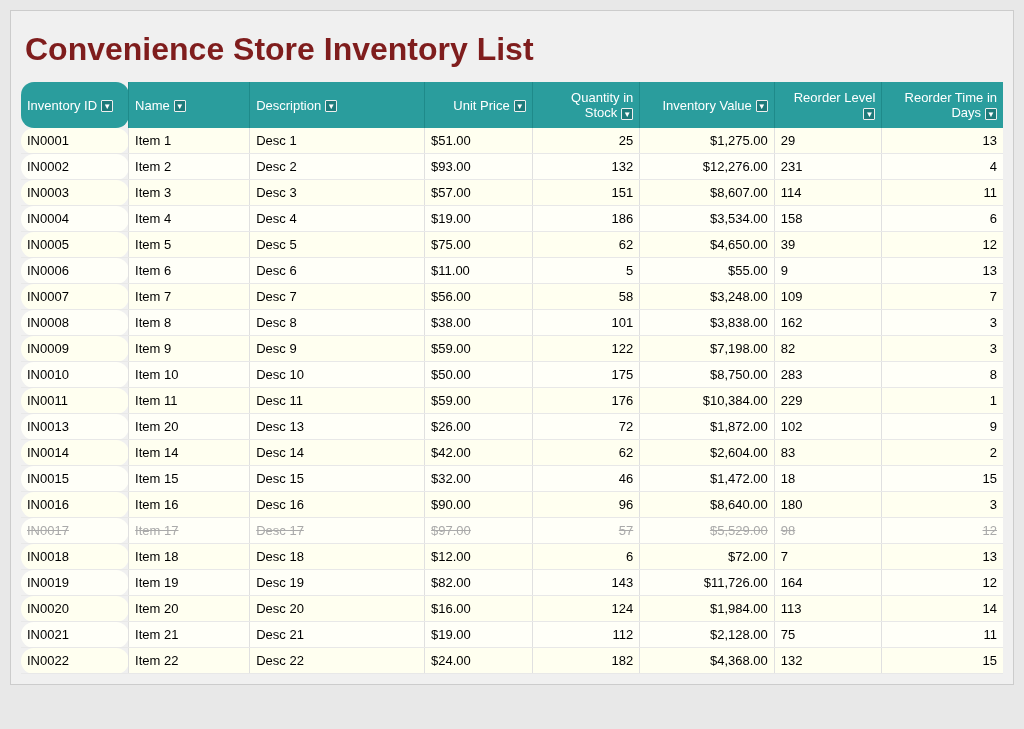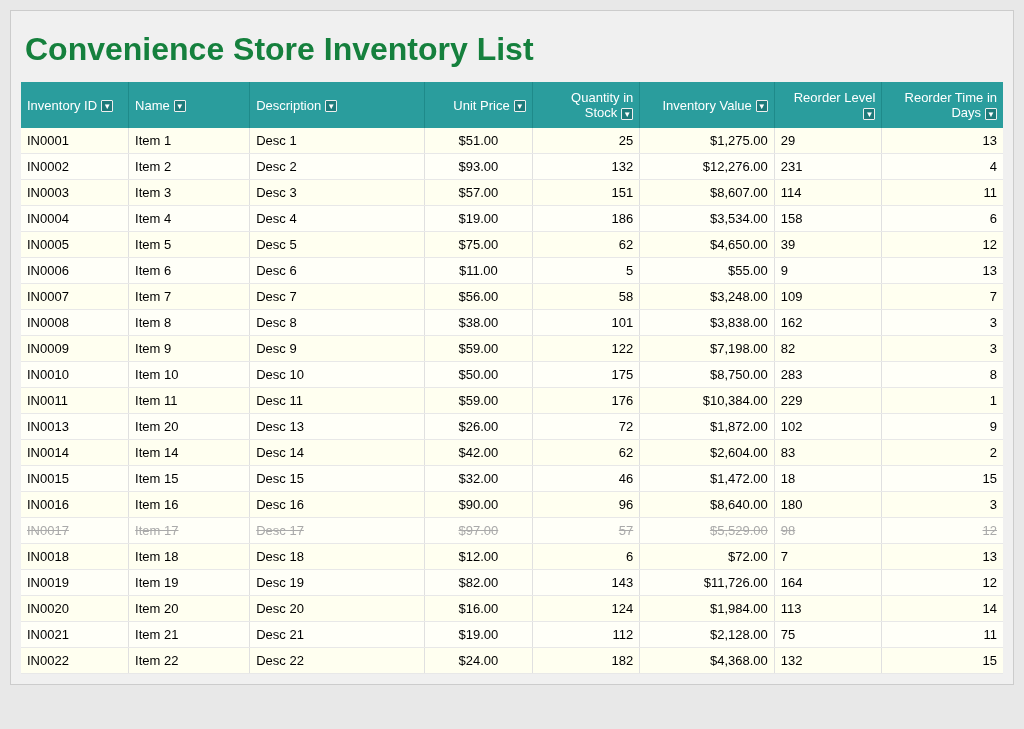--- a/index.html
+++ b/index.html
@@ -9,21 +9,21 @@
       padding: 10px;
     }
     .page-container {
       background: #f0f0f0;
       border: 1px solid #ccc;
       padding: 10px;
     }
     .title {
       font-size: 32px;
       font-weight: bold;
-      color: #15803d;
+      color: #7f1d1d;
       padding: 10px 4px 14px 4px;
     }
     .table-wrapper {
       overflow-x: auto;
     }
     table {
       width: 100%;
       border-collapse: collapse;
       font-size: 13px;
     }
@@ -72,24 +72,24 @@
       color: #aaa;
     }
     tbody td {
       padding: 5px 6px;
       border-right: 1px solid #e0e0e0;
       border-bottom: 1px solid #e8e8e8;
     }
     tbody td:last-child {
       border-right: none;
     }
-    .col-id { width: 80px; }
+    .col-id { width: 80px; border-radius: 13px; }
     .col-name { width: 90px; }
     .col-desc { width: 130px; }
-    .col-price { width: 80px; text-align: center; }
+    .col-price { width: 80px; text-align: left; }
     .col-qty { width: 80px; text-align: right; }
     .col-inv { width: 100px; text-align: right; }
     .col-reorder { width: 80px; text-align: left; }
     .col-time { width: 90px; text-align: right; }
     thead th.col-price,
     thead th.col-qty,
     thead th.col-inv,
     thead th.col-reorder,
     thead th.col-time {
       text-align: right;

